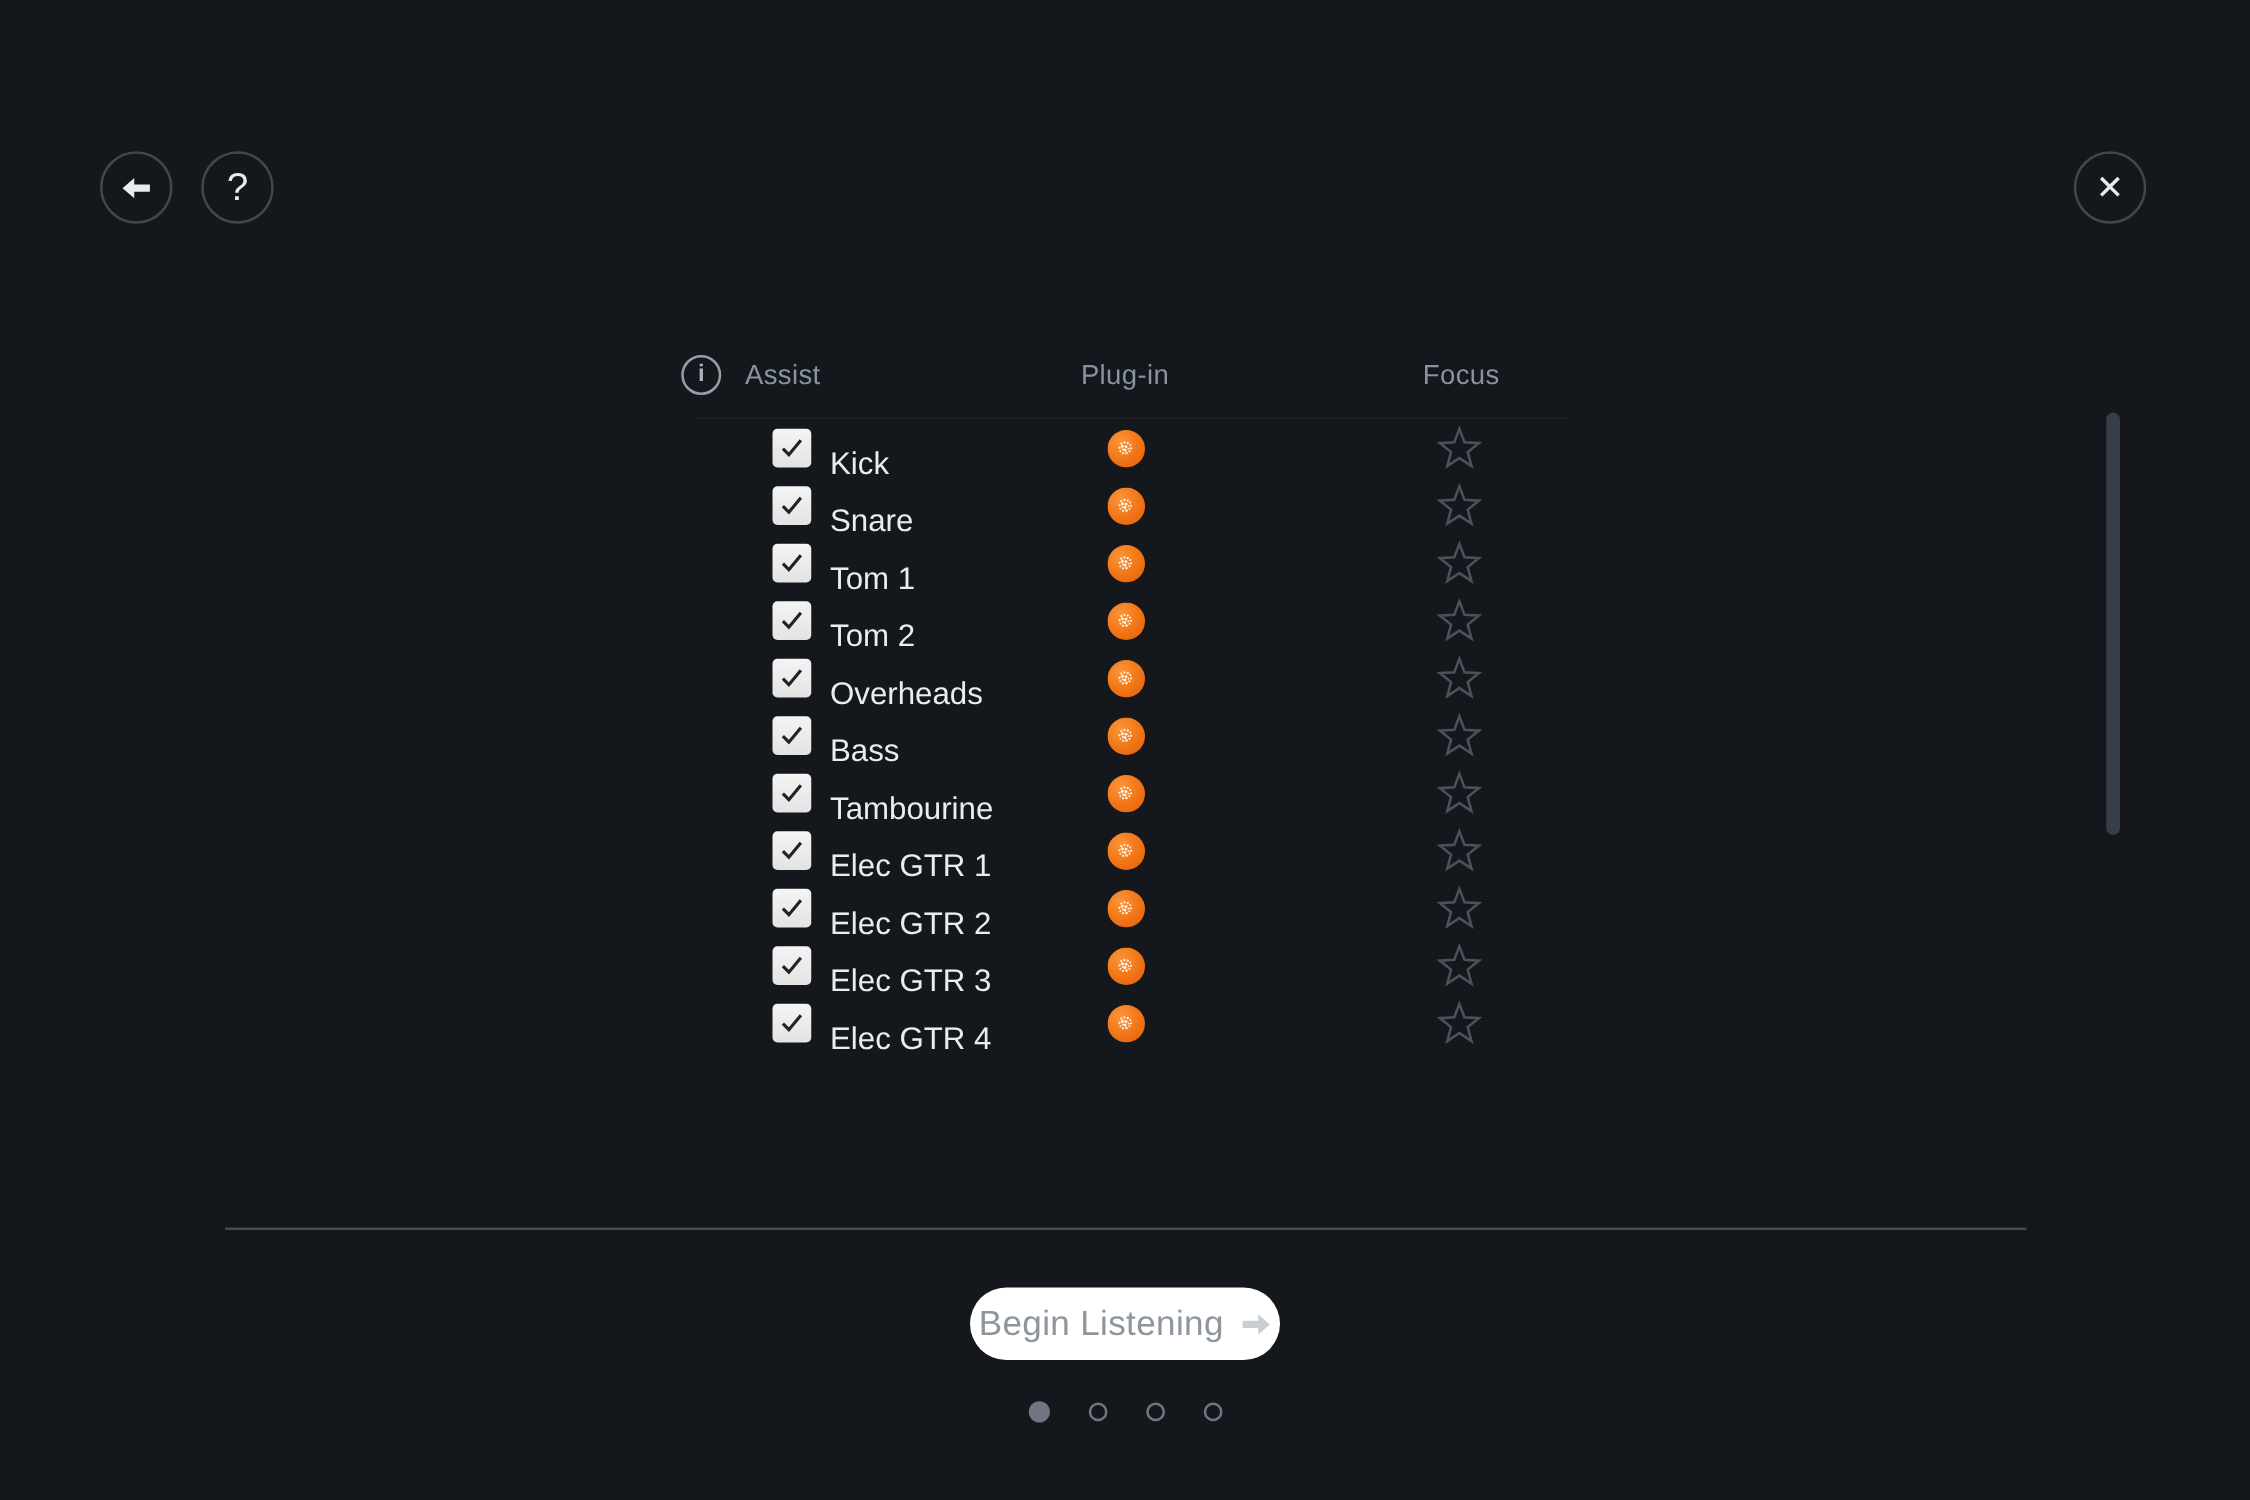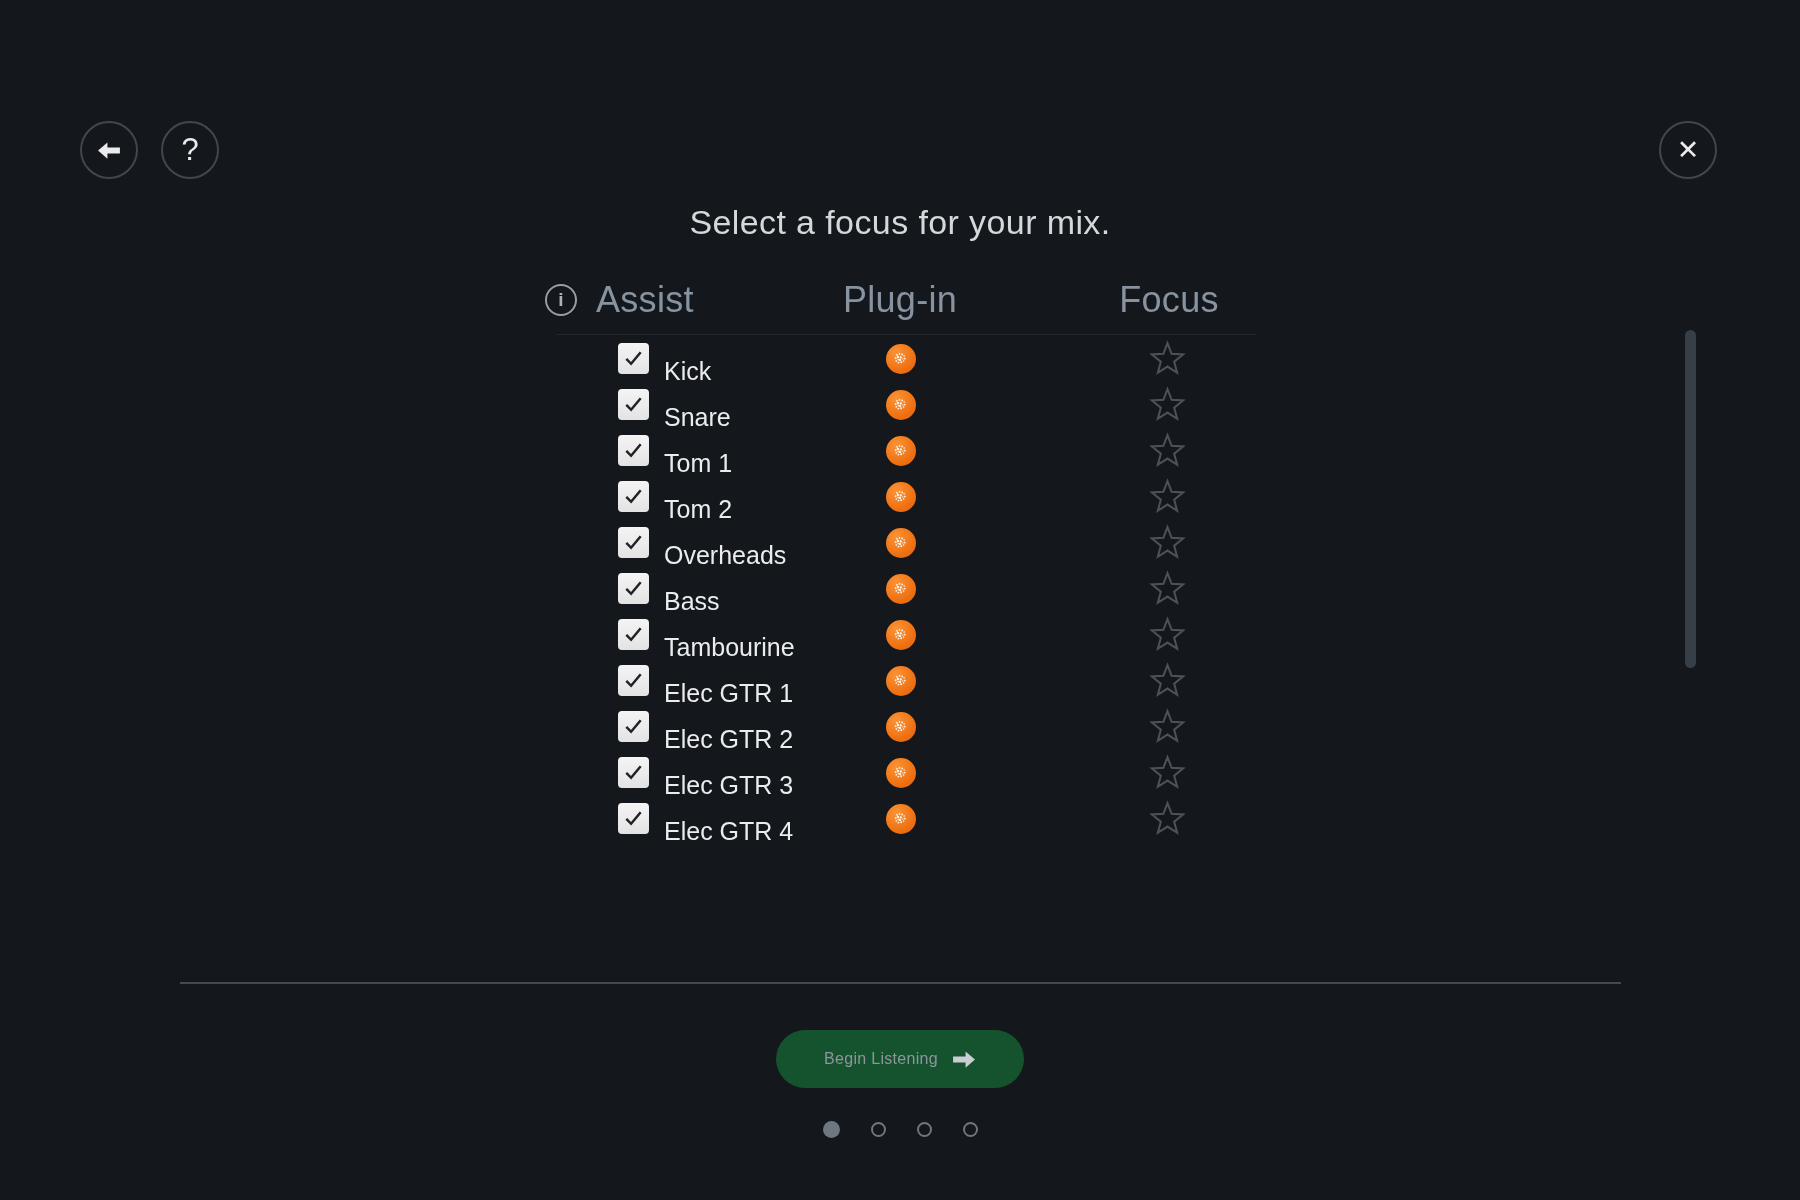--- a/index.html
+++ b/index.html
@@ -27,21 +27,21 @@
   }
   
   .info-btn{
     position:absolute;left:545px;top:284px;width:32px;height:32px;border-radius:50%;
     border:2px solid #939ea9;box-sizing:border-box;background:transparent;cursor:pointer;
     display:flex;align-items:center;justify-content:center;
     color:#aab4be;font-size:19px;font-weight:700;font-style:normal;padding:0;
   }
   .col-header{
     position:absolute;top:284px;height:32px;line-height:32px;
-    font-size:36px;color:#8793a0;letter-spacing:.3px;white-space:nowrap;
+    font-size:22px;color:#8793a0;letter-spacing:.3px;white-space:nowrap;
   }
   .col-assist{left:596px;}
   .col-plugin{left:900px;transform:translateX(-50%);}
   .col-focus{left:1169px;transform:translateX(-50%);}
   .header-rule{position:absolute;left:556px;top:334px;width:700px;height:1px;background:#22272e;}
   
   .track-list{position:absolute;left:0;top:336px;width:1800px;}
   .track-row{position:relative;height:46px;width:100%;}
   .checkbox{
     position:absolute;left:618px;top:7px;width:31px;height:31px;border-radius:4px;
@@ -51,23 +51,23 @@
   .track-label{
     position:absolute;left:664px;top:0;height:46px;line-height:46px;
     font-size:25px;color:#eaecee;white-space:nowrap;margin-top:12px;
   }
   .plugin-icon{position:absolute;left:886px;top:8px;width:30px;height:30px;cursor:pointer;}
   .focus-star{position:absolute;left:1149px;top:4px;width:37px;height:37px;cursor:pointer;}
   
   .bottom-rule{position:absolute;left:180px;top:982px;width:1441px;height:2px;background:#424b54;}
   .begin-btn{
     position:absolute;left:776px;top:1030px;width:248px;height:58px;border-radius:29px;
-    background:#14532d;border:none;cursor:pointer;
+    background:#ffffff;border:none;cursor:pointer;
     display:flex;align-items:center;justify-content:center;gap:13px;
-    font-family:inherit;font-size:16px;color:#8e959d;letter-spacing:.3px;
+    font-family:inherit;font-size:28px;color:#8e959d;letter-spacing:.3px;
   }
   .dots{
     position:absolute;left:0;top:1119px;width:100%;height:20px;
     display:flex;align-items:center;justify-content:center;gap:31px;
   }
   .dot{width:15px;height:15px;border-radius:50%;border:2.5px solid #6d7681;box-sizing:border-box;cursor:pointer;}
   .dot.active{width:17px;height:17px;border:none;background:#6d7681;}
   .scroll-thumb{
     position:absolute;left:1685px;top:330px;width:11px;height:338px;border-radius:6px;
     background:#363e47;cursor:pointer;
@@ -99,21 +99,20 @@
       <path d="M22 6.2 H10 V1.2 L1 9 L10 16.8 V11.8 H22 Z" fill="#e9ebed"></path>
     </svg>
   </button>
   <button class="circle-btn btn-help">
     <span class="help-glyph">?</span>
   </button>
   <button class="circle-btn btn-close">
     <span class="close-glyph">✕</span>
   </button>
 
-  <h1 class="page-title">Select a focus for your mix.</h1>
 
   <button class="info-btn">
     <span>i</span>
   </button>
   <div class="col-header col-assist">Assist</div>
   <div class="col-header col-plugin">Plug-in</div>
   <div class="col-header col-focus">Focus</div>
   <div class="header-rule"></div>
 
   <div class="track-list">

